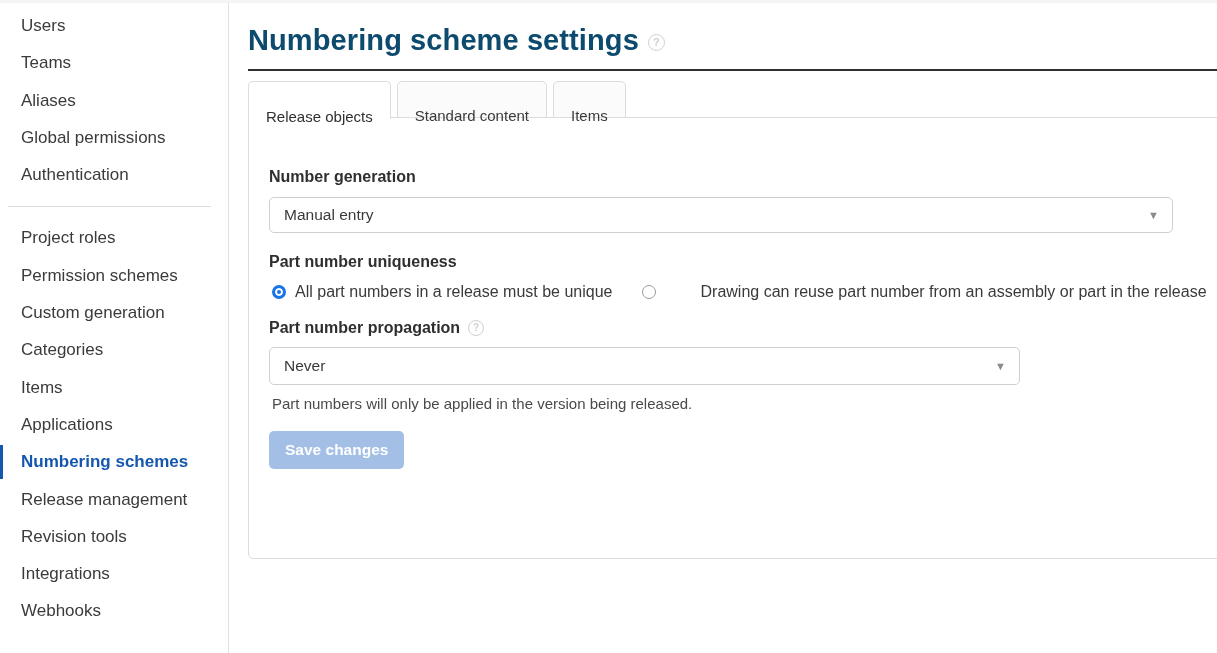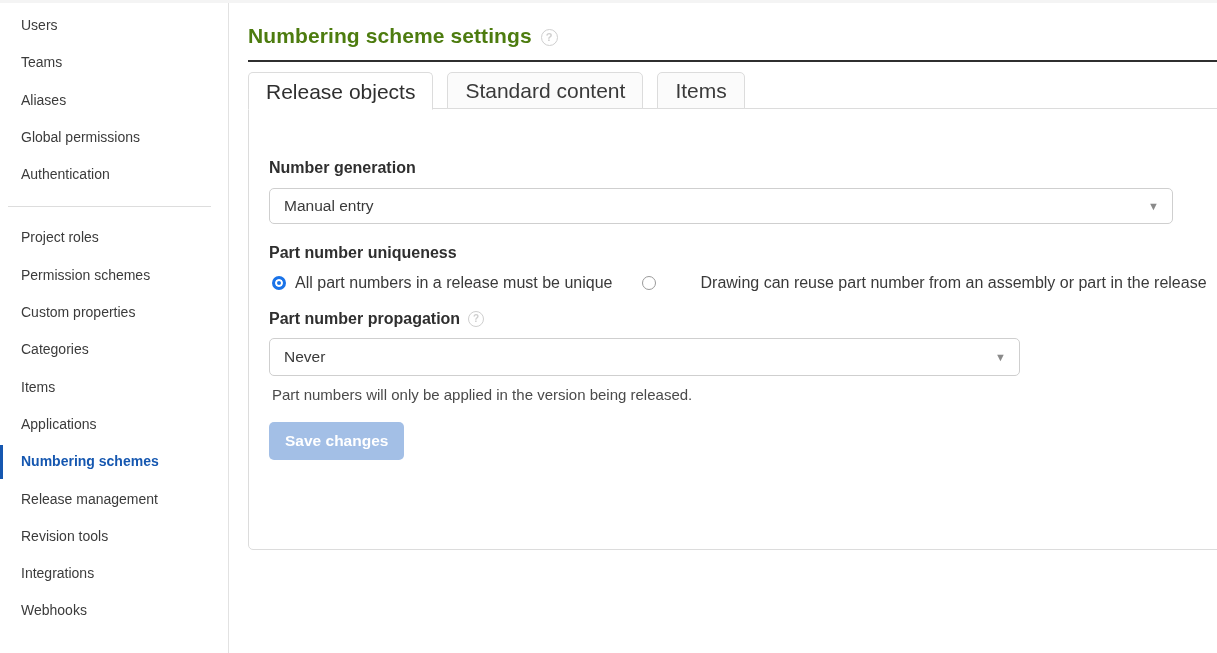--- a/index.html
+++ b/index.html
@@ -42,21 +42,21 @@
     padding-top: 4px;
     background: #ffffff;
     position: relative;
   }
   .nav-item {
     display: block;
     position: relative;
     padding: 0 0 0 21px;
     height: 37.3px;
     line-height: 37.3px;
-    font-size: 14px;
+    font-size: 17px;
     color: #3b3b3b;
     white-space: nowrap;
     cursor: pointer;
   }
   .nav-item.active {
     color: #1557b0;
     font-weight: bold;
   }
   .nav-item.active::before {
     content: "";
@@ -80,23 +80,23 @@
     overflow: hidden;
   }
 
   .page-title-row {
     display: flex;
     align-items: center;
     padding: 21px 0 0 19px;
     margin-right: 0;
   }
   .page-title {
-    font-size: 21px;
-    font-weight: bold;
-    color: #4d7c0f;
+    font-size: 29px;
+    font-weight: bold;
+    color: #0c4a6e;
     letter-spacing: 0.1px;
   }
   .help-icon {
     display: inline-flex;
     align-items: center;
     justify-content: center;
     width: 17px;
     height: 17px;
     border: 1.5px solid #cfcfcf;
     border-radius: 50%;
@@ -130,26 +130,26 @@
     margin-left: 19px;
     margin-top: 10px;
     position: relative;
     z-index: 2;
     height: 37px;
   }
   .tab {
     border: 1px solid #dcdcdc;
     border-radius: 5px 5px 0 0;
     background: #fbfbfb;
-    font-size: 21px;
+    font-size: 15px;
     color: #3a3a3a;
-    padding: 0 17px;
+    padding: 16px 17px;
     height: 37px;
     line-height: 36px;
-    margin-right: 14px;
+    margin-right: 6px;
     box-sizing: border-box;
     cursor: pointer;
     position: relative;
     white-space: nowrap;
   }
   .tab.active {
     background: #ffffff;
     border-bottom-color: #ffffff;
     color: #2f2f2f;
     margin-bottom: -1px;
@@ -291,21 +291,21 @@
 
     <div class="nav-divider"></div>
 
     <div class="nav-item">
       <span>Project roles</span>
     </div>
     <div class="nav-item">
       <span>Permission schemes</span>
     </div>
     <div class="nav-item">
-      <span>Custom properties</span>
+      <span>Custom generation</span>
     </div>
     <div class="nav-item">
       <span>Categories</span>
     </div>
     <div class="nav-item">
       <span>Items</span>
     </div>
     <div class="nav-item">
       <span>Applications</span>
     </div>

